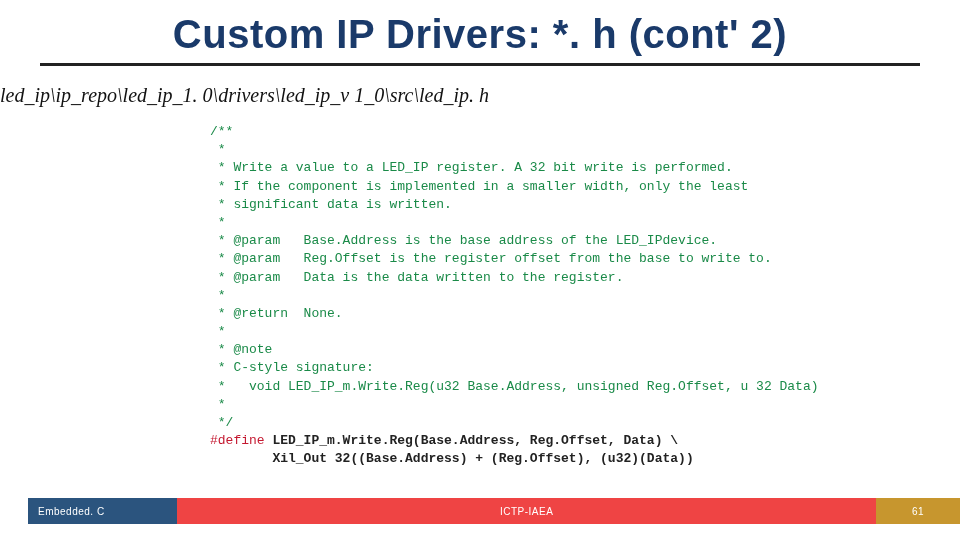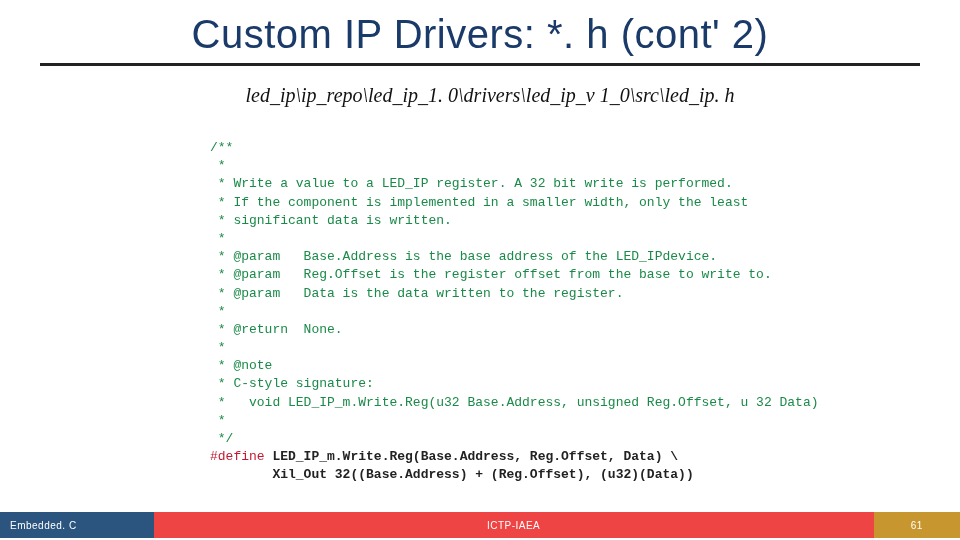--- a/index.html
+++ b/index.html
@@ -1,56 +1,56 @@
 <!DOCTYPE html>
 <html><head>
 <meta charset="utf-8">
 <style>
   * { margin: 0; padding: 0; box-sizing: border-box; }
   html, body { width: 960px; height: 540px; font-family: "Segoe UI", Arial, sans-serif; background: #fff; overflow: hidden; }
   .slide { position: relative; width: 960px; height: 540px; }
   .title {
     text-align: center;
     font-size: 40px;
-    font-weight: 400;
+    font-weight: 700;
     color: #1a3a6a;
     padding-top: 12px;
     font-family: "Segoe UI Light", "Segoe UI", Arial, sans-serif;
     letter-spacing: 0.5px;
   }
   .hr {
     margin: 6px 40px 0 40px;
     border: none;
     border-top: 3px solid #222;
   }
   .subtitle {
-    text-align: center;
+    text-align: left;
     font-style: italic;
     font-size: 20px;
     color: #111;
     margin-top: 18px;
     font-family: Georgia, "Times New Roman", serif;
-    padding-left: 20px;
   }
   .code {
     font-family: Consolas, "Courier New", monospace;
     font-size: 13px;
     line-height: 1.4;
     white-space: pre;
-    margin: 32px 0 0 210px;
+    margin: 16px 0 0 210px;
     color: #3a3a3a;
   }
   .cm { color: #1a8a48; }   
   .kw { color: #c41830; }   
   .pl { color: #222; font-weight: 600; } 
   .footer {
     position: absolute;
-    bottom: 2px; left: 0; right: 0;
+    bottom: 16px; left: 0; right: 0;
     height: 26px;
     display: flex;
+    padding-left: 28px;
   }
   .footer .seg1 { flex: 0 0 16%; background: #2b547e; display:flex; align-items:center; }
   .footer .seg2 { flex: 1 1 auto; background: #ef4444; display:flex; align-items:center; justify-content:center; }
   .footer .seg3 { flex: 0 0 9%; background: #c7962e; display:flex; align-items:center; justify-content:center;text-align:center; }
   .footer span { color: #fff; font-size: 10px; letter-spacing: 0.5px; }
   .footer .seg1 span { padding-left: 10px; }
 </style>
 </head>
 <body>
 

